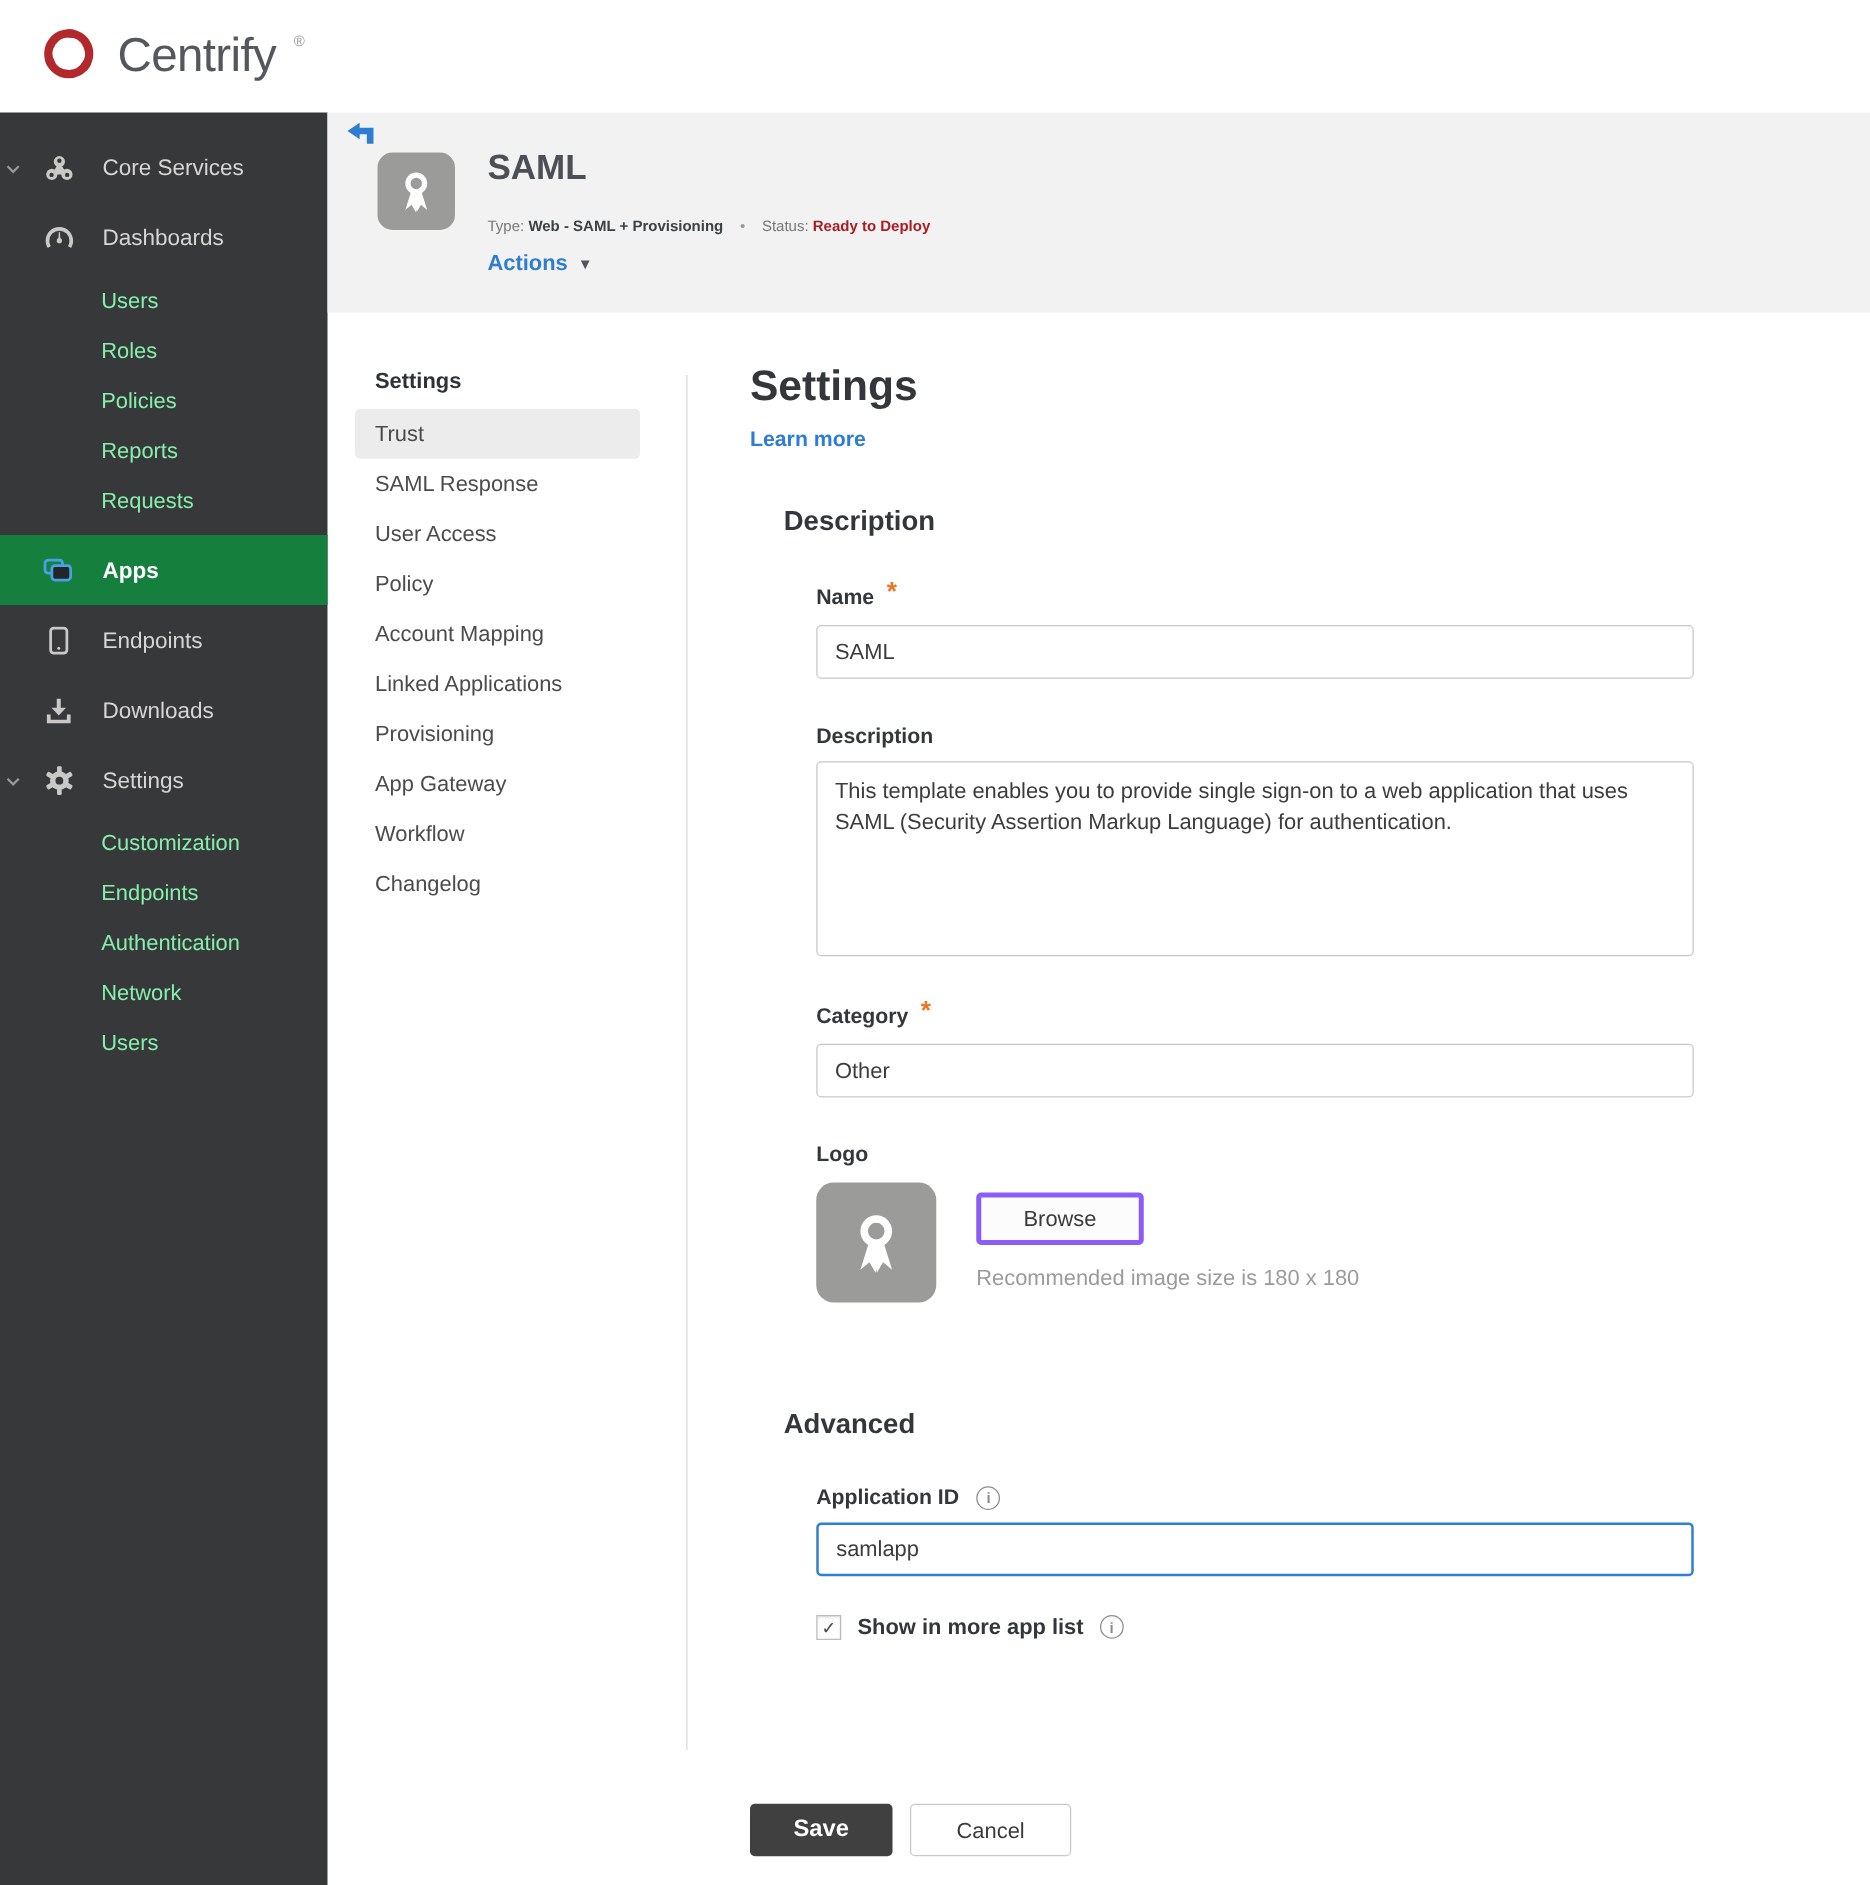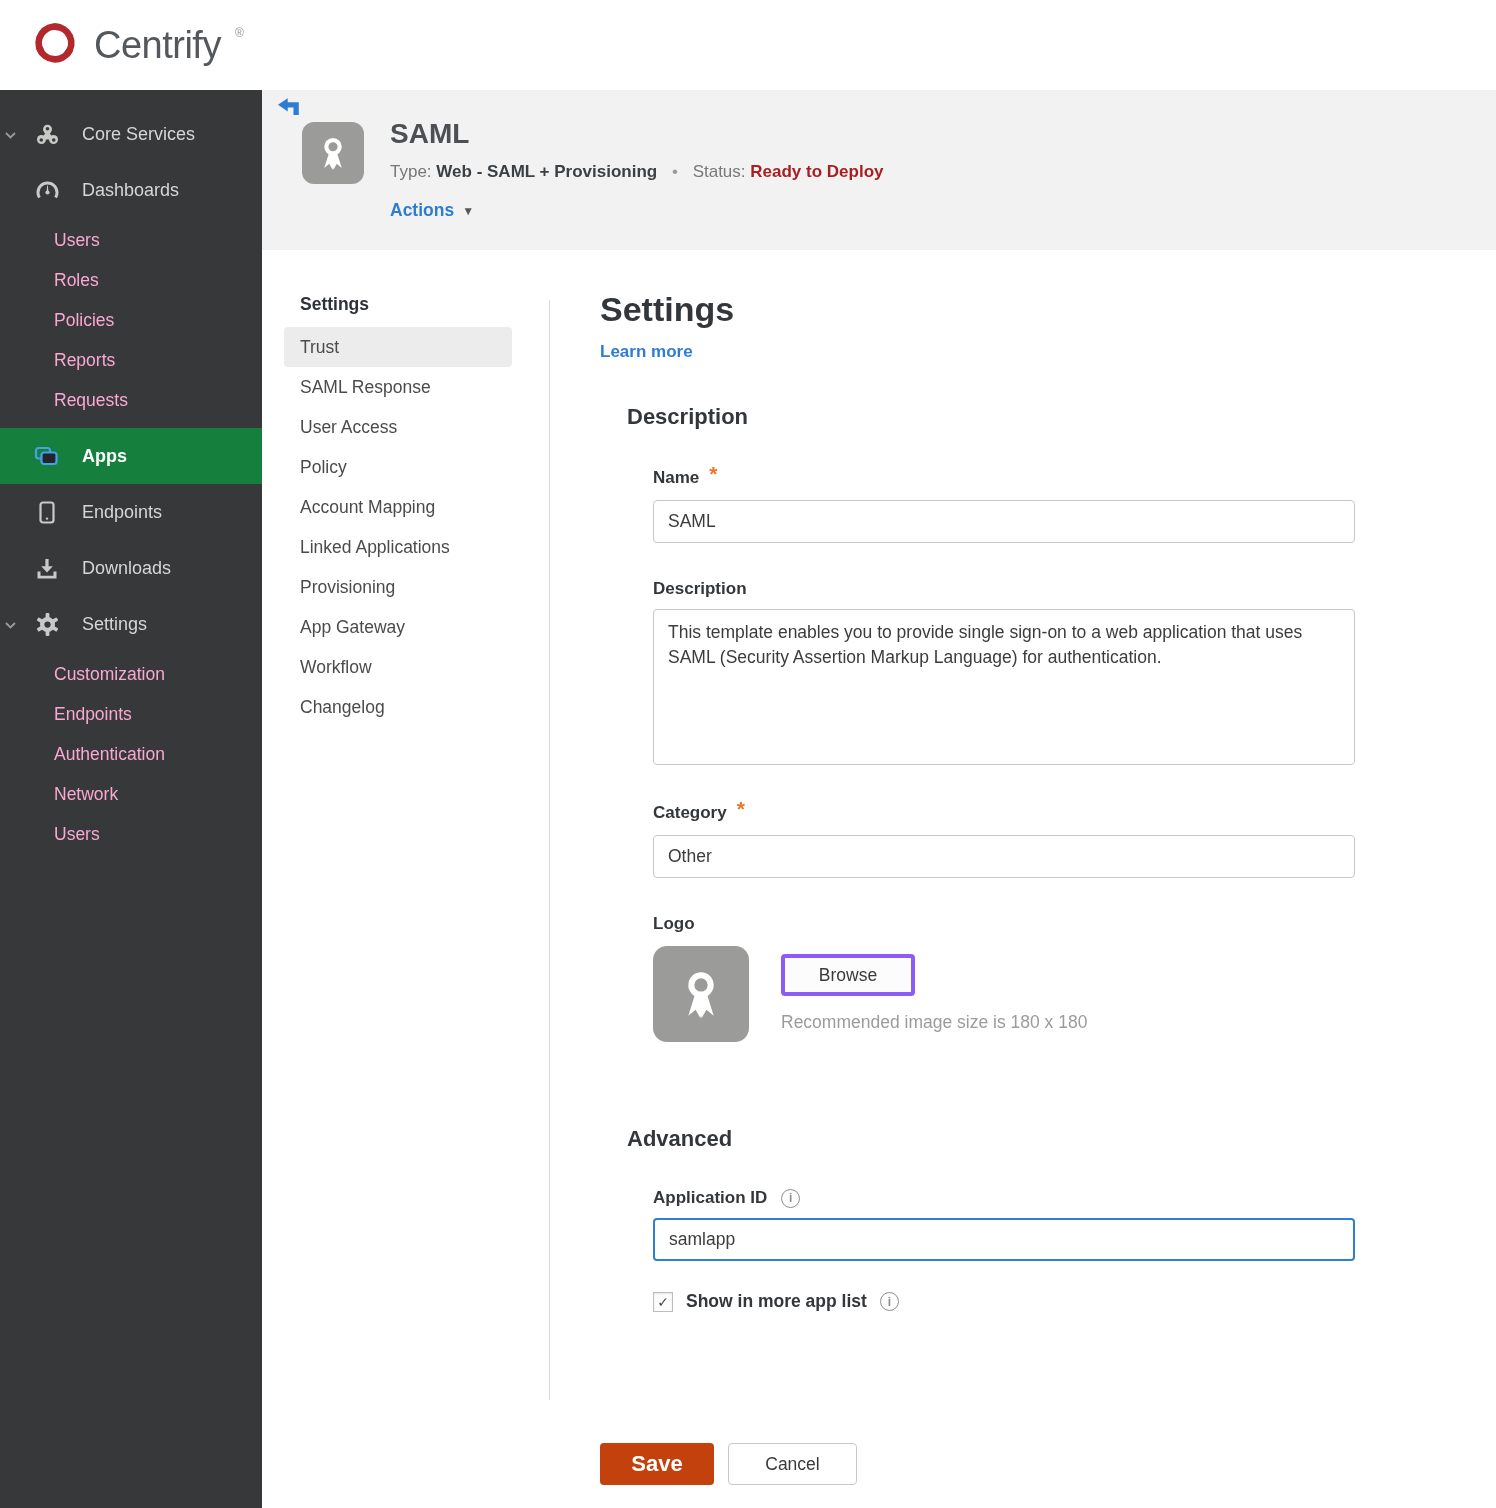--- a/index.html
+++ b/index.html
@@ -14,29 +14,29 @@
   .brand { display:flex; align-items:center; gap:12px; }
   .brand-name { font-size:38px; color:#54585c; letter-spacing:-0.5px; }
   .brand-reg { font-size:12px; color:#9a9a9a; position:relative; top:-12px; margin-left:2px; }
 
   
   .sidebar { position:absolute; left:0; top:90px; width:262px; height:1418px; background:#363839; padding-top:16px; }
   .nav-row { display:flex; align-items:center; height:56px; position:relative; color:#d6d6d4; font-size:18px; cursor:pointer; }
   .nav-row .chev { position:absolute; left:5px; top:50%; transform:translateY(-50%); }
   .nav-icon { width:26px; margin-left:34px; margin-right:22px; display:flex; justify-content:center; align-items:center; }
   .nav-row.active { background:#15803d; color:#ffffff; font-weight:bold; }
-  .nav-sub { height:40px; display:flex; align-items:center; padding-left:54px; font-size:17.5px; color:#f9a8d4; cursor:pointer; }
+  .nav-sub { height:40px; display:flex; align-items:center; padding-left:81px; font-size:17.5px; color:#86efac; cursor:pointer; }
   .nav-subgroup { padding:2px 0 8px 0; }
 
   
   .app-header { position:absolute; left:262px; top:90px; width:1234px; height:160px; background:#f2f2f2; }
   .back-btn { position:absolute; left:16px; top:8px; cursor:pointer; }
   .app-icon { position:absolute; left:40px; top:32px; width:62px; height:62px; background:#9b9b99; border-radius:12px; display:flex; align-items:center; justify-content:center; }
   .app-title { position:absolute; left:128px; top:28px; font-size:28px; font-weight:bold; color:#4c4f53; }
-  .app-meta { position:absolute; left:128px; top:72px; font-size:17px; color:#77787a; }
+  .app-meta { position:absolute; left:128px; top:84px; font-size:12px; color:#77787a; }
   .meta-strong { font-weight:bold; color:#3b4045; }
   .meta-dot { color:#9a9a9a; margin:0 10px; }
   .status-red { font-weight:bold; color:#a81e22; }
   .actions-link { position:absolute; left:128px; top:110px; font-size:17.5px; font-weight:bold; color:#2e7dd1; cursor:pointer; display:flex; align-items:center; gap:8px; }
   .actions-caret { color:#53575b; font-size:12px; }
 
   
   .subnav { position:absolute; left:284px; top:294px; width:228px; }
   .subnav-title { font-size:17.5px; font-weight:bold; color:#2e3236; padding:0 16px 12px 16px; }
   .subnav-item { height:40px; display:flex; align-items:center; padding:0 16px; font-size:17.5px; color:#4b4b4b; border-radius:4px; cursor:pointer; }
@@ -62,21 +62,21 @@
   .logo-hint { margin-top:16px; font-size:17.5px; color:#9b9b9b; }
   .label-row { display:flex; align-items:center; gap:14px; margin-top:36px; }
   .label-row .field-label { margin-top:0; }
   .info-icon { width:19px; height:19px; border:1.5px solid #8d8d8d; border-radius:50%; color:#8d8d8d; font-size:12px; font-weight:bold; display:inline-flex; align-items:center; justify-content:center; cursor:pointer; flex:0 0 auto; }
   .checkbox-row { margin-top:30px; display:flex; align-items:center; gap:13px; }
   .checkbox { width:20px; height:20px; border:1px solid #bcbcbc; background:#fdfdfd; box-shadow:inset 0 1px 2px rgba(0,0,0,0.10); display:flex; align-items:center; justify-content:center; font-size:14px; color:#4a4a4a; cursor:pointer; }
   .cb-label { font-size:17.5px; font-weight:bold; color:#33373b; }
 
   
   .footer-actions { position:absolute; left:600px; top:1443px; display:flex; gap:14px; }
-  .save-btn { width:114px; height:42px; background:#c2410c; color:#fff; font-weight:bold; font-size:22px; border:none; border-radius:4px; font-family:inherit; cursor:pointer; }
+  .save-btn { width:114px; height:42px; background:#404040; color:#fff; font-weight:bold; font-size:19px; border:none; border-radius:4px; font-family:inherit; cursor:pointer; }
   .cancel-btn { width:129px; height:42px; background:#ffffff; color:#3a3a3a; font-size:17.5px; border:1px solid #c9c9c9; border-radius:4px; font-family:inherit; cursor:pointer; }
 </style>
 </head>
 <body>
 
 <div class="topbar">
   <div class="brand">
     <span>
       <svg width="54" height="54" viewBox="0 0 48 48" fill="none" stroke="#b3282d" stroke-width="6" stroke-linecap="round">
         <path d="M24 9.5 A14.5 14.5 0 0 1 35.1 33.3"></path>

